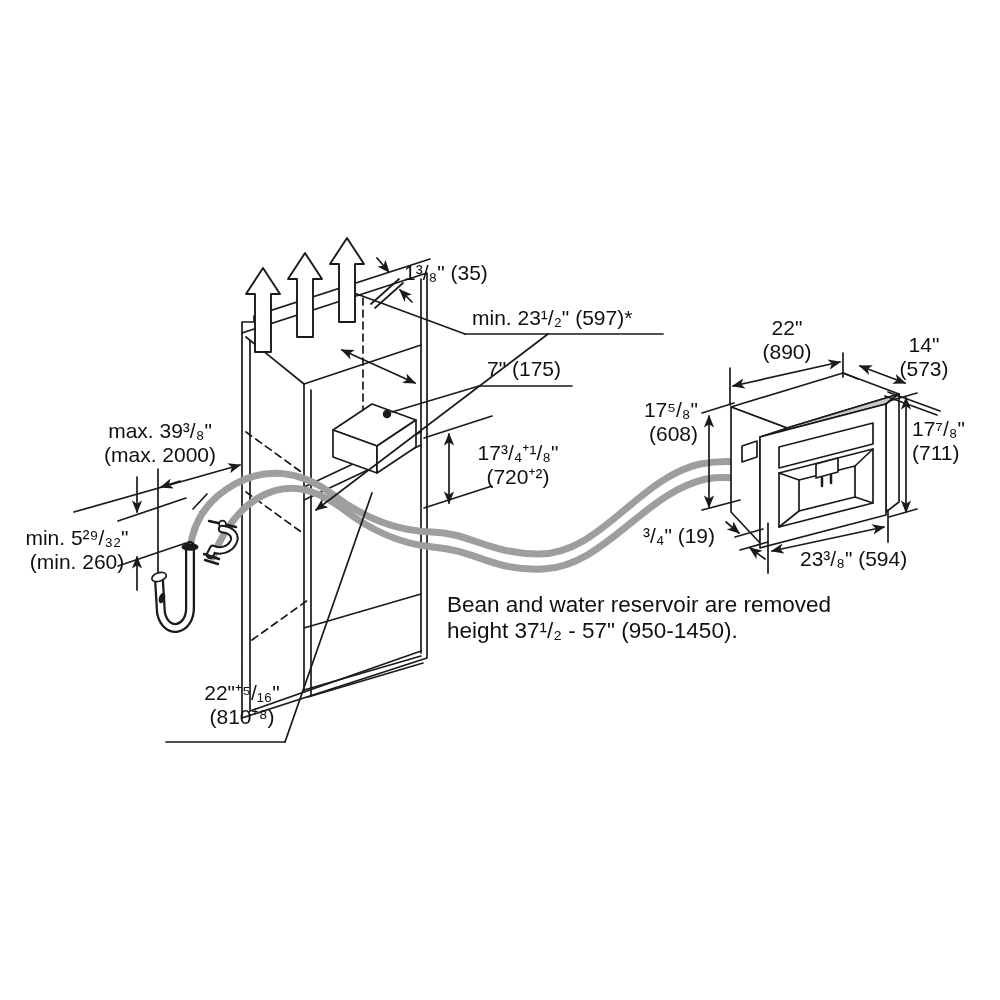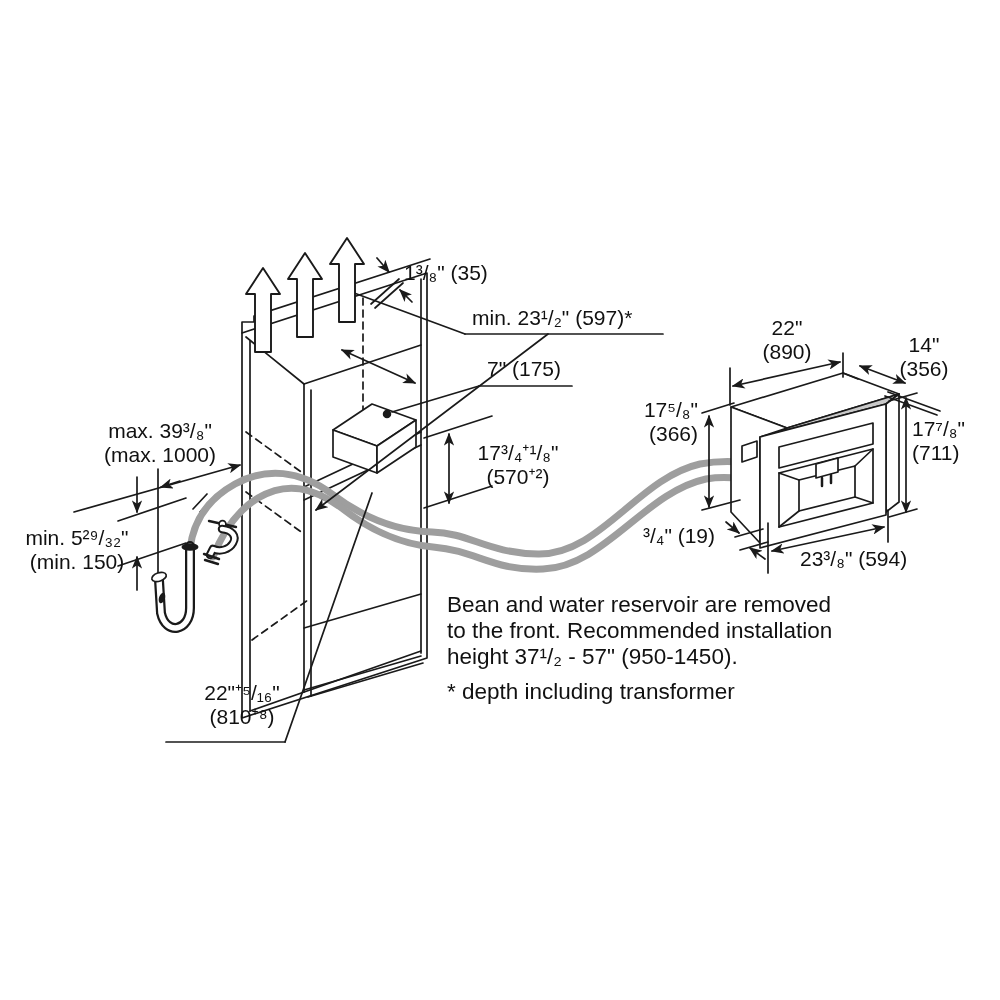--- a/index.html
+++ b/index.html
@@ -174,64 +174,62 @@
 </svg>
 
 <div class="lbl" style="left:404px;top:261px;">1³/₈" (35)</div>
 
 <div class="lbl" style="left:472px;top:306px;">min. 23¹/₂" (597)*</div>
 
 <div class="lbl" style="left:487px;top:357px;">7" (175)</div>
 
 <div class="lbl c" style="left:84px;top:419px;width:152px;">
   <div>max. 39³/₈"</div>
-  <div>(max. 1000)</div>
+  <div>(max. 2000)</div>
 </div>
 
 <div class="lbl c" style="left:452px;top:441px;width:132px;">
   <div>17³/₄⁺¹/₈"</div>
-  <div>(570⁺²)</div>
+  <div>(720⁺²)</div>
 </div>
 
 <div class="lbl c" style="left:8px;top:526px;width:138px;">
   <div>min. 5²⁹/₃₂"</div>
-  <div>(min. 150)</div>
+  <div>(min. 260)</div>
 </div>
 
 <div class="lbl c" style="left:166px;top:681px;width:152px;">
   <div>22"⁺⁵/₁₆"</div>
   <div>(810⁺⁸)</div>
 </div>
 
 <div class="lbl c" style="left:733px;top:316px;width:108px;">
   <div>22"</div>
   <div>(890)</div>
 </div>
 
 <div class="lbl c" style="left:872px;top:333px;width:104px;">
   <div>14"</div>
-  <div>(356)</div>
+  <div>(573)</div>
 </div>
 
 <div class="lbl r" style="left:606px;top:398px;width:92px;">
   <div>17⁵/₈"</div>
-  <div>(366)</div>
+  <div>(608)</div>
 </div>
 
 <div class="lbl" style="left:912px;top:417px;">
   <div>17⁷/₈"</div>
   <div>(711)</div>
 </div>
 
 <div class="lbl" style="left:643px;top:524px;">³/₄" (19)</div>
 
 <div class="lbl" style="left:800px;top:547px;">23³/₈" (594)</div>
 
 <div class="note" style="left:447px;top:592px;">
   <div>Bean and water reservoir are removed</div>
-  <div>to the front. Recommended installation</div>
   <div>height 37¹/₂ - 57" (950-1450).</div>
 </div>
 
-<div class="note" style="left:447px;top:679px;">* depth including transformer</div>
 
 
 </div>
 
 </body></html>

